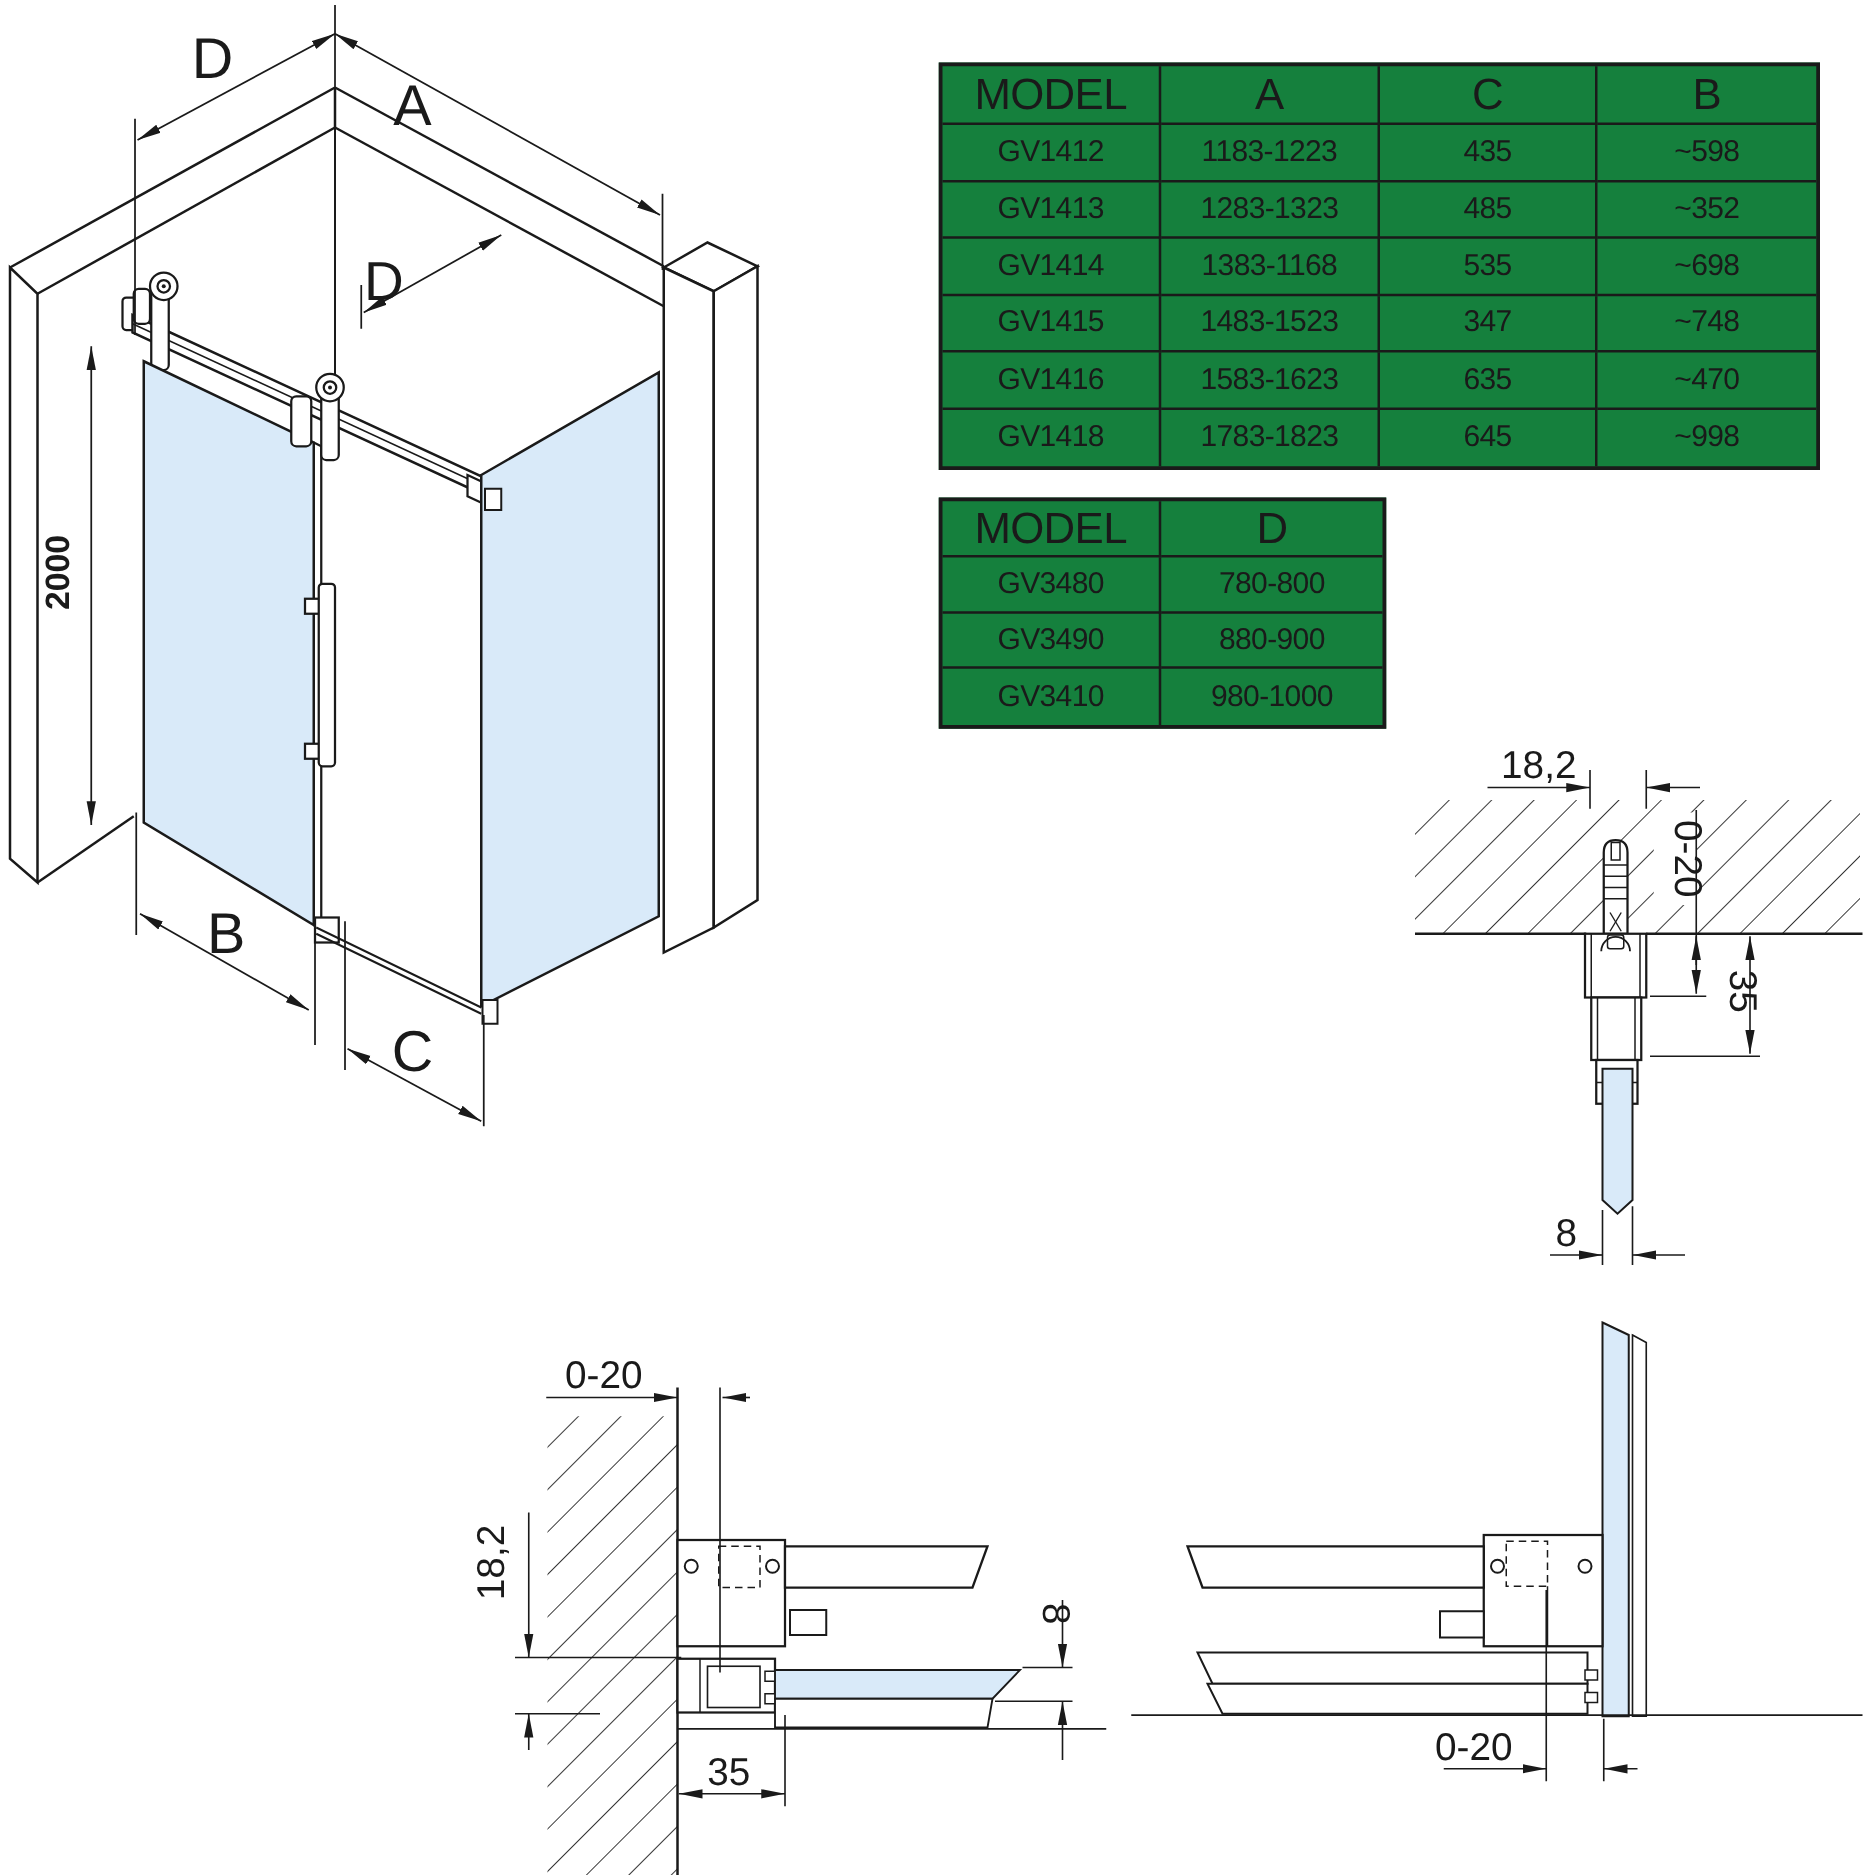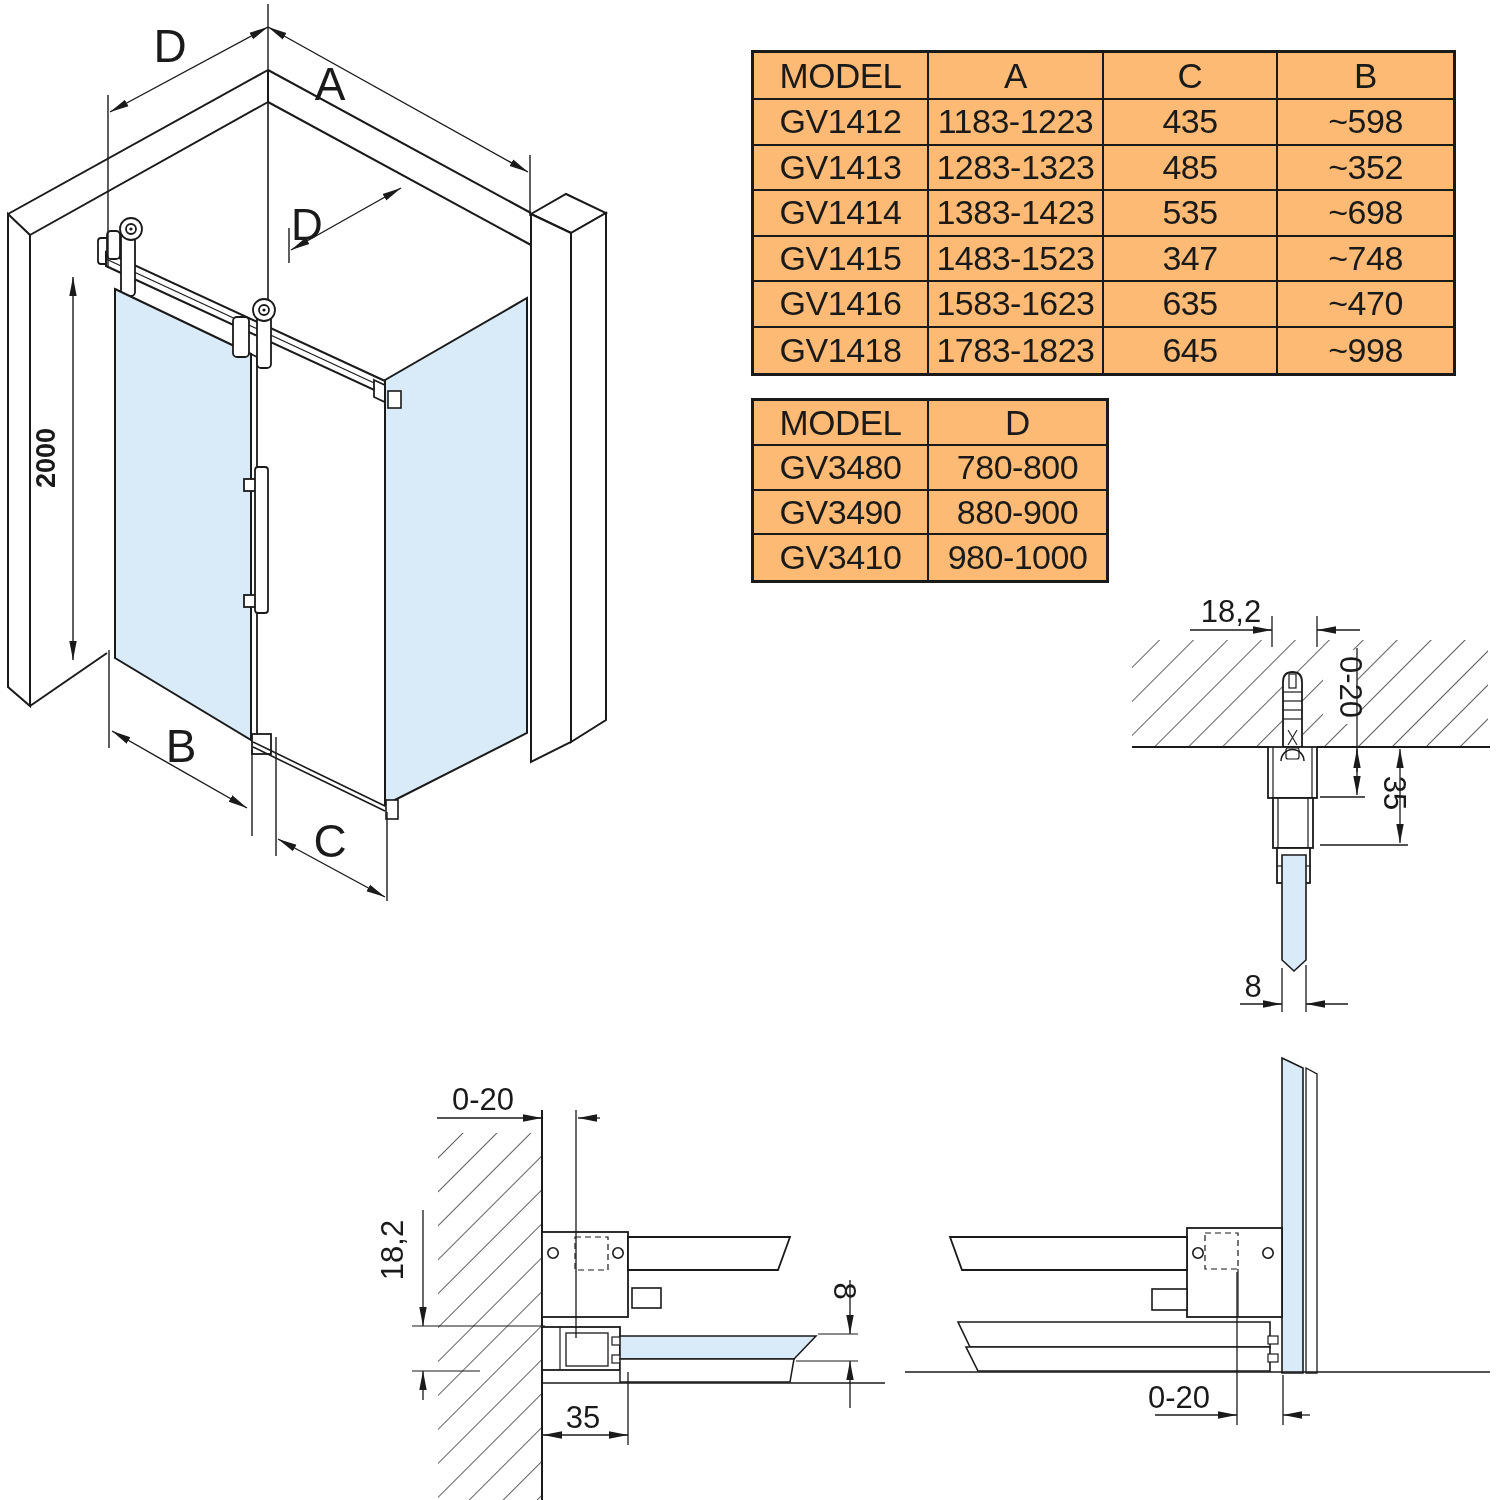--- a/index.html
+++ b/index.html
@@ -1,22 +1,22 @@
 <!DOCTYPE html>
 <html><head>
 <meta charset="utf-8">
 <style>
   html,body{margin:0;padding:0;background:#fff;}
   .stage{position:relative;width:1500px;height:1500px;background:#fff;overflow:hidden;
          font-family:"Liberation Sans",sans-serif;color:#1a1a1a;}
   .stage svg{position:absolute;left:0;top:0;}
-  .grid-table{position:absolute;display:grid;border:3px solid #1a1a1a;background:#fdba74;box-sizing:border-box;}
+  .grid-table{position:absolute;display:grid;border:3px solid #1a1a1a;background:#15803d;box-sizing:border-box;}
   .grid-table .cell{border-right:2.5px solid #1a1a1a;border-bottom:2.5px solid #1a1a1a;
         display:flex;align-items:center;justify-content:center;box-sizing:border-box;
-        font-size:34px;letter-spacing:-0.5px;white-space:nowrap;}
+        font-size:24px;letter-spacing:-0.5px;white-space:nowrap;}
   .grid-table .hdr{font-size:35px;}
   .grid-table .c-last{border-right:none;}
   .grid-table .r-last{border-bottom:none;}
   #table-main{left:751px;top:50px;grid-template-columns:175px 175px 174px 175px;
         grid-template-rows:47px repeat(6,45.5px);}
   #table-depth{left:751px;top:398px;grid-template-columns:175px 177px;
         grid-template-rows:45px repeat(3,44.7px);}
   .dim-label{font-size:46px;}
   .dim-label-sm{font-size:44px;}
   .det-label{font-size:31px;}
@@ -273,21 +273,21 @@
     <div class="cell">1183-1223</div>
     <div class="cell">435</div>
     <div class="cell c-last">~598</div>
 
     <div class="cell">GV1413</div>
     <div class="cell">1283-1323</div>
     <div class="cell">485</div>
     <div class="cell c-last">~352</div>
 
     <div class="cell">GV1414</div>
-    <div class="cell">1383-1423</div>
+    <div class="cell">1383-1168</div>
     <div class="cell">535</div>
     <div class="cell c-last">~698</div>
 
     <div class="cell">GV1415</div>
     <div class="cell">1483-1523</div>
     <div class="cell">347</div>
     <div class="cell c-last">~748</div>
 
     <div class="cell">GV1416</div>
     <div class="cell">1583-1623</div>

